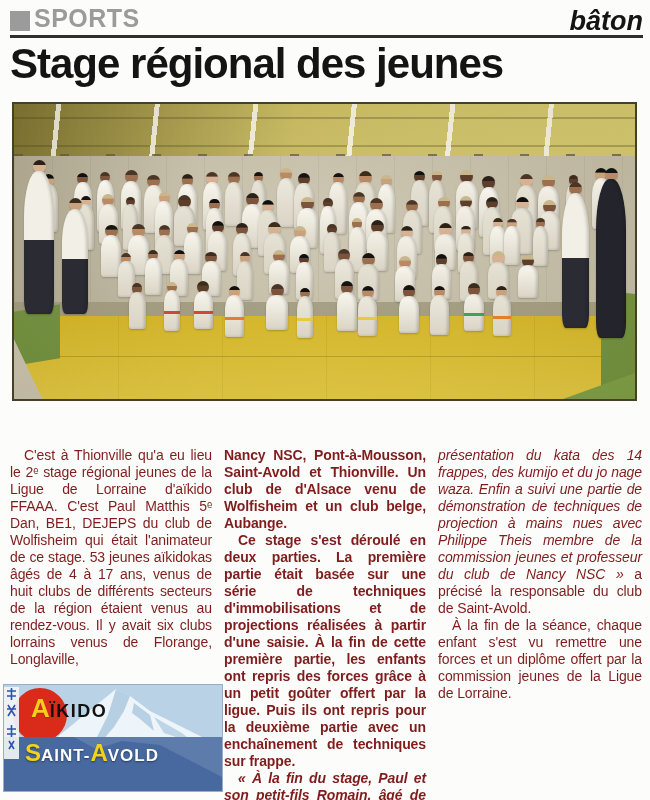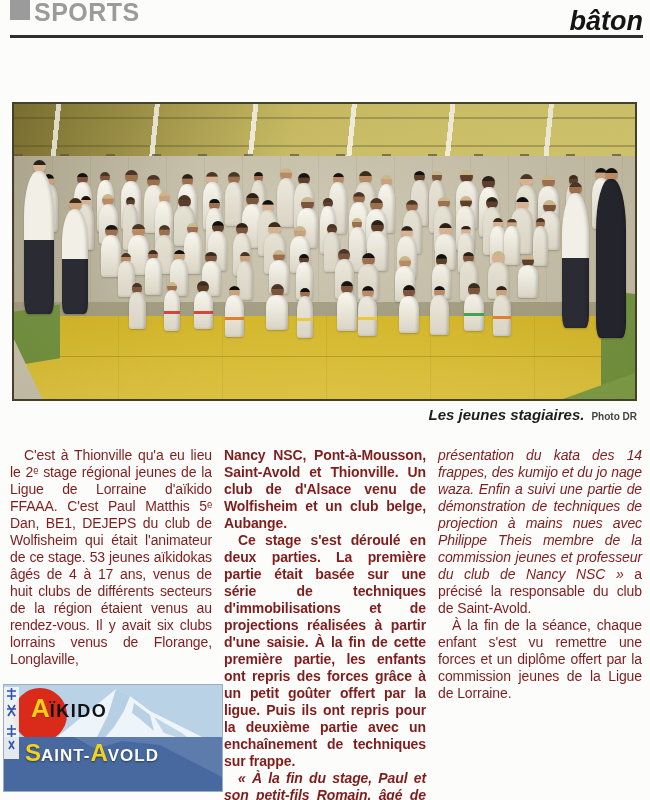--- a/index.html
+++ b/index.html
@@ -8,21 +8,21 @@
     position:relative;width:650px;height:800px;overflow:hidden;
     background:#fcfcfb;color:#2e2d2b;
     font-family:"Liberation Sans","DejaVu Sans",sans-serif;
   }
   
   #hdr{
     position:absolute;left:10px;right:7px;top:3px;height:32px;
     border-bottom:3px solid #2f2f2f;
     display:flex;justify-content:space-between;align-items:flex-end;
   }
-  .section-wrap{display:flex;align-items:flex-start;gap:4px;padding-bottom:10px;}
+  .section-wrap{display:flex;align-items:flex-end;gap:4px;padding-bottom:4px;}
   .sq{width:20px;height:20px;background:#9b9b9b;}
   .section{font-size:25px;font-weight:bold;color:#9b9b9b;letter-spacing:.5px;line-height:1;}
   .topic{font-size:27px;font-weight:bold;font-style:italic;color:#151515;line-height:1;padding-bottom:0px;}
   
   #title{
     position:absolute;left:10px;top:40px;width:630px;
     font-size:42px;font-weight:bold;letter-spacing:-1px;color:#141414;
   }
   
   #photo{
@@ -107,20 +107,21 @@
 <div id="page">
 
   <div id="hdr">
     <div class="section-wrap">
       <div class="sq"></div>
       <div class="section">SPORTS</div>
     </div>
     <div class="topic">bâton</div>
   </div>
 
+  <div id="title">Stage régional des jeunes</div>
 
   <div id="photo">
     <div id="scene">
       <div class="ceiling"></div>
       <div class="beamrow"></div>
       <div class="wall"></div>
       <div class="skirt"></div>
       <div class="mats"></div>
       <div class="mat-seam"></div>
       <div class="green-left"></div>
@@ -492,23 +493,20 @@
           </div>
           <div class="fig" style="left: 548px; top: 78px; width: 27px; z-index: 4;">
             <div class="head" style="width:13px;height:13px;background:linear-gradient(#4a3526 36%, #9c6f4e 40%);"></div>
             <div class="torso" style="width:27px;height:135px;background:linear-gradient(180deg, #f2efe6 48%, #2b2b34 48%);"></div>
           </div>
         </div>
       <div class="tone"></div>
     </div>
   </div>
 
-  <div id="cap">
-    <span class="cap-main">Les jeunes stagiaires.</span><span class="cap-credit">Photo DR</span>
-  </div>
 
   <div id="col1" class="col">
     <p class="ind">C'est à Thionville qu'a eu lieu le 2ᵉ stage régional jeunes de la Ligue de Lorraine d'aïkido FFAAA. C'est Paul Matthis 5ᵉ Dan, BE1, DEJEPS du club de Wolfisheim qui était l'animateur de ce stage. 53 jeunes aïkidokas âgés de 4 à 17 ans, venus de huit clubs de différents secteurs de la région étaient venus au rendez-vous. Il y avait six clubs lorrains venus de Florange, Longlaville,</p>
   </div>
 
   <div id="col2" class="col">
     <p>Nancy NSC, Pont-à-Mousson, Saint-Avold et Thionville. Un club de d'Alsace venu de Wolfisheim et un club belge, Aubange.</p>
     <p class="ind">Ce stage s'est déroulé en deux parties. La première partie était basée sur une série de techniques d'immobilisations et de projections réalisées à partir d'une saisie. À la fin de cette première partie, les enfants ont repris des forces grâce à un petit goûter offert par la ligue. Puis ils ont repris pour la deuxième partie avec un enchaînement de techniques sur frappe.</p>
     <p class="ind ital">« À la fin du stage, Paul et son petit-fils Romain, âgé de 10 ans, on fait une démonstration de jo (bâton). Cela consistait en la</p>
   </div>

